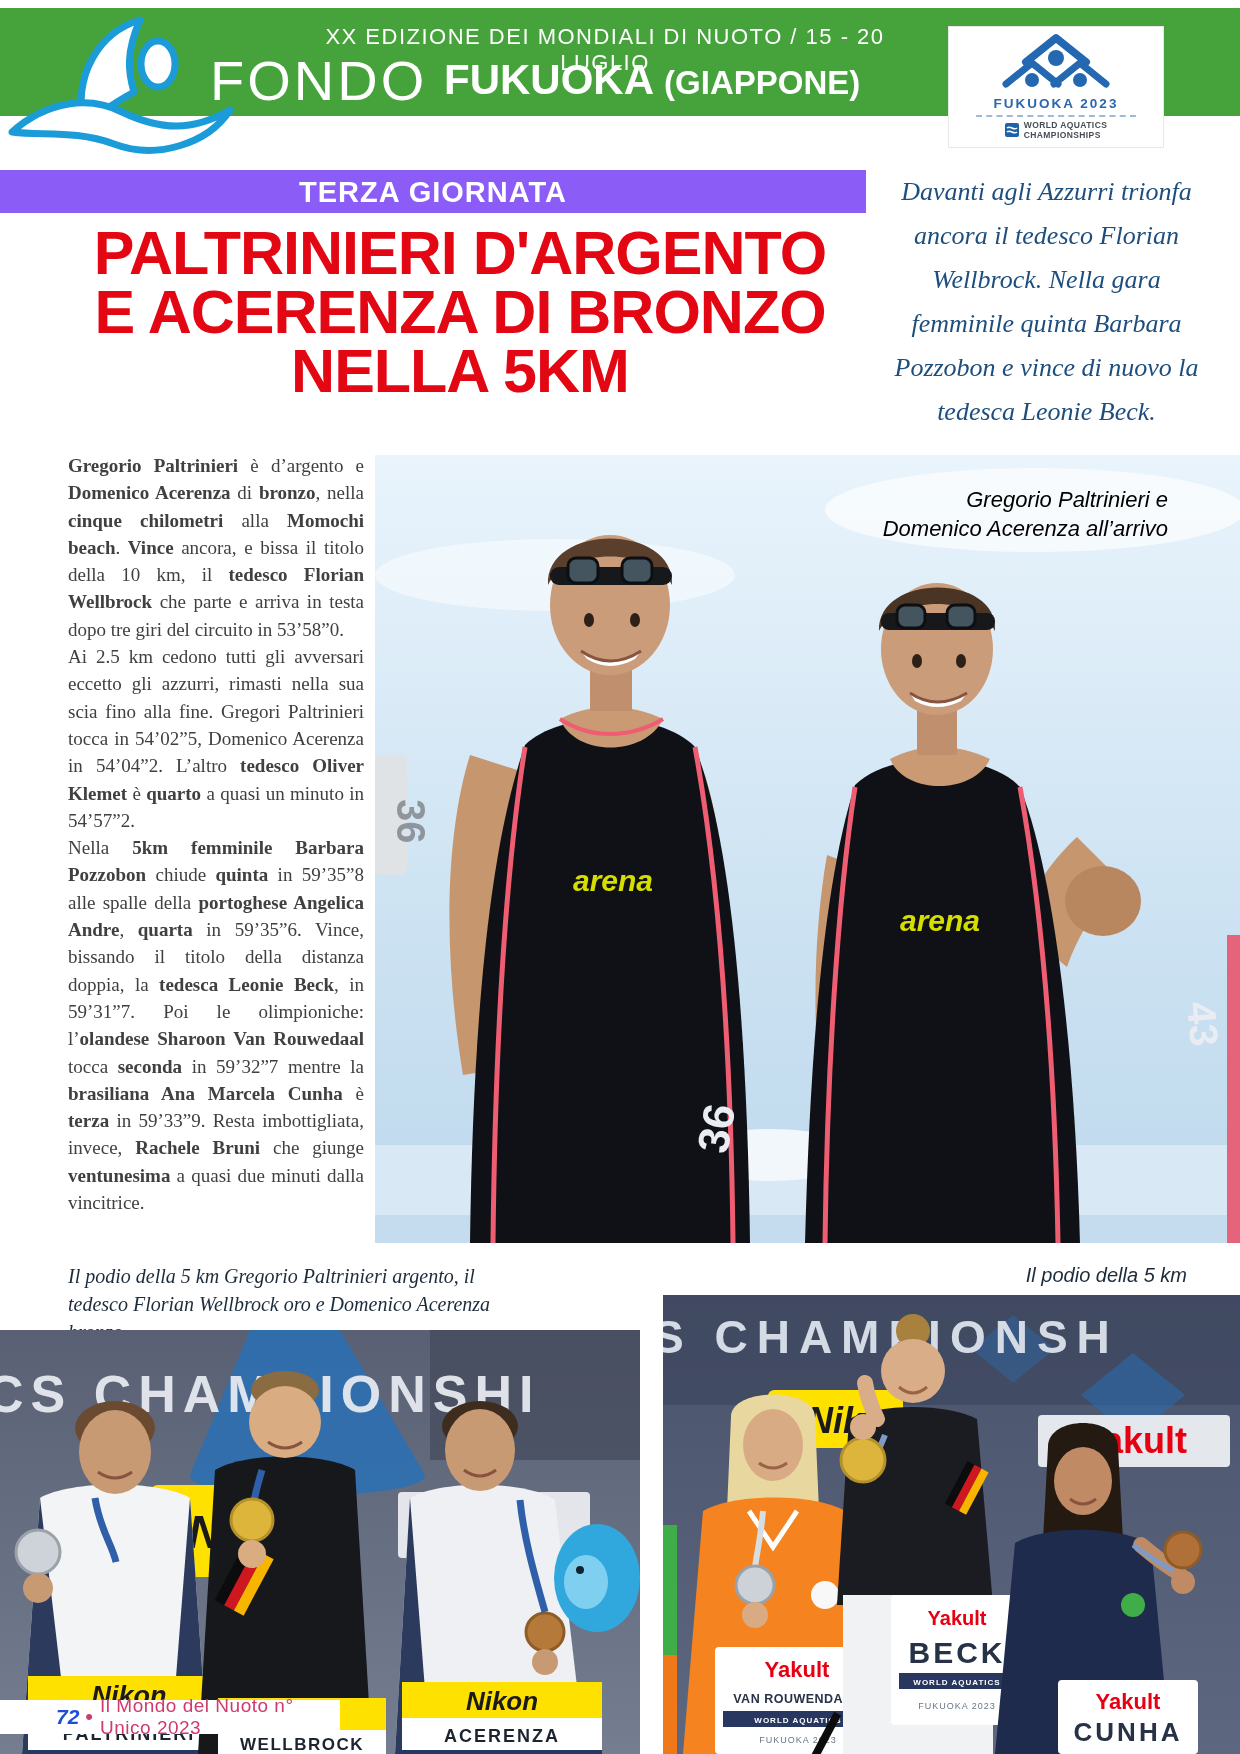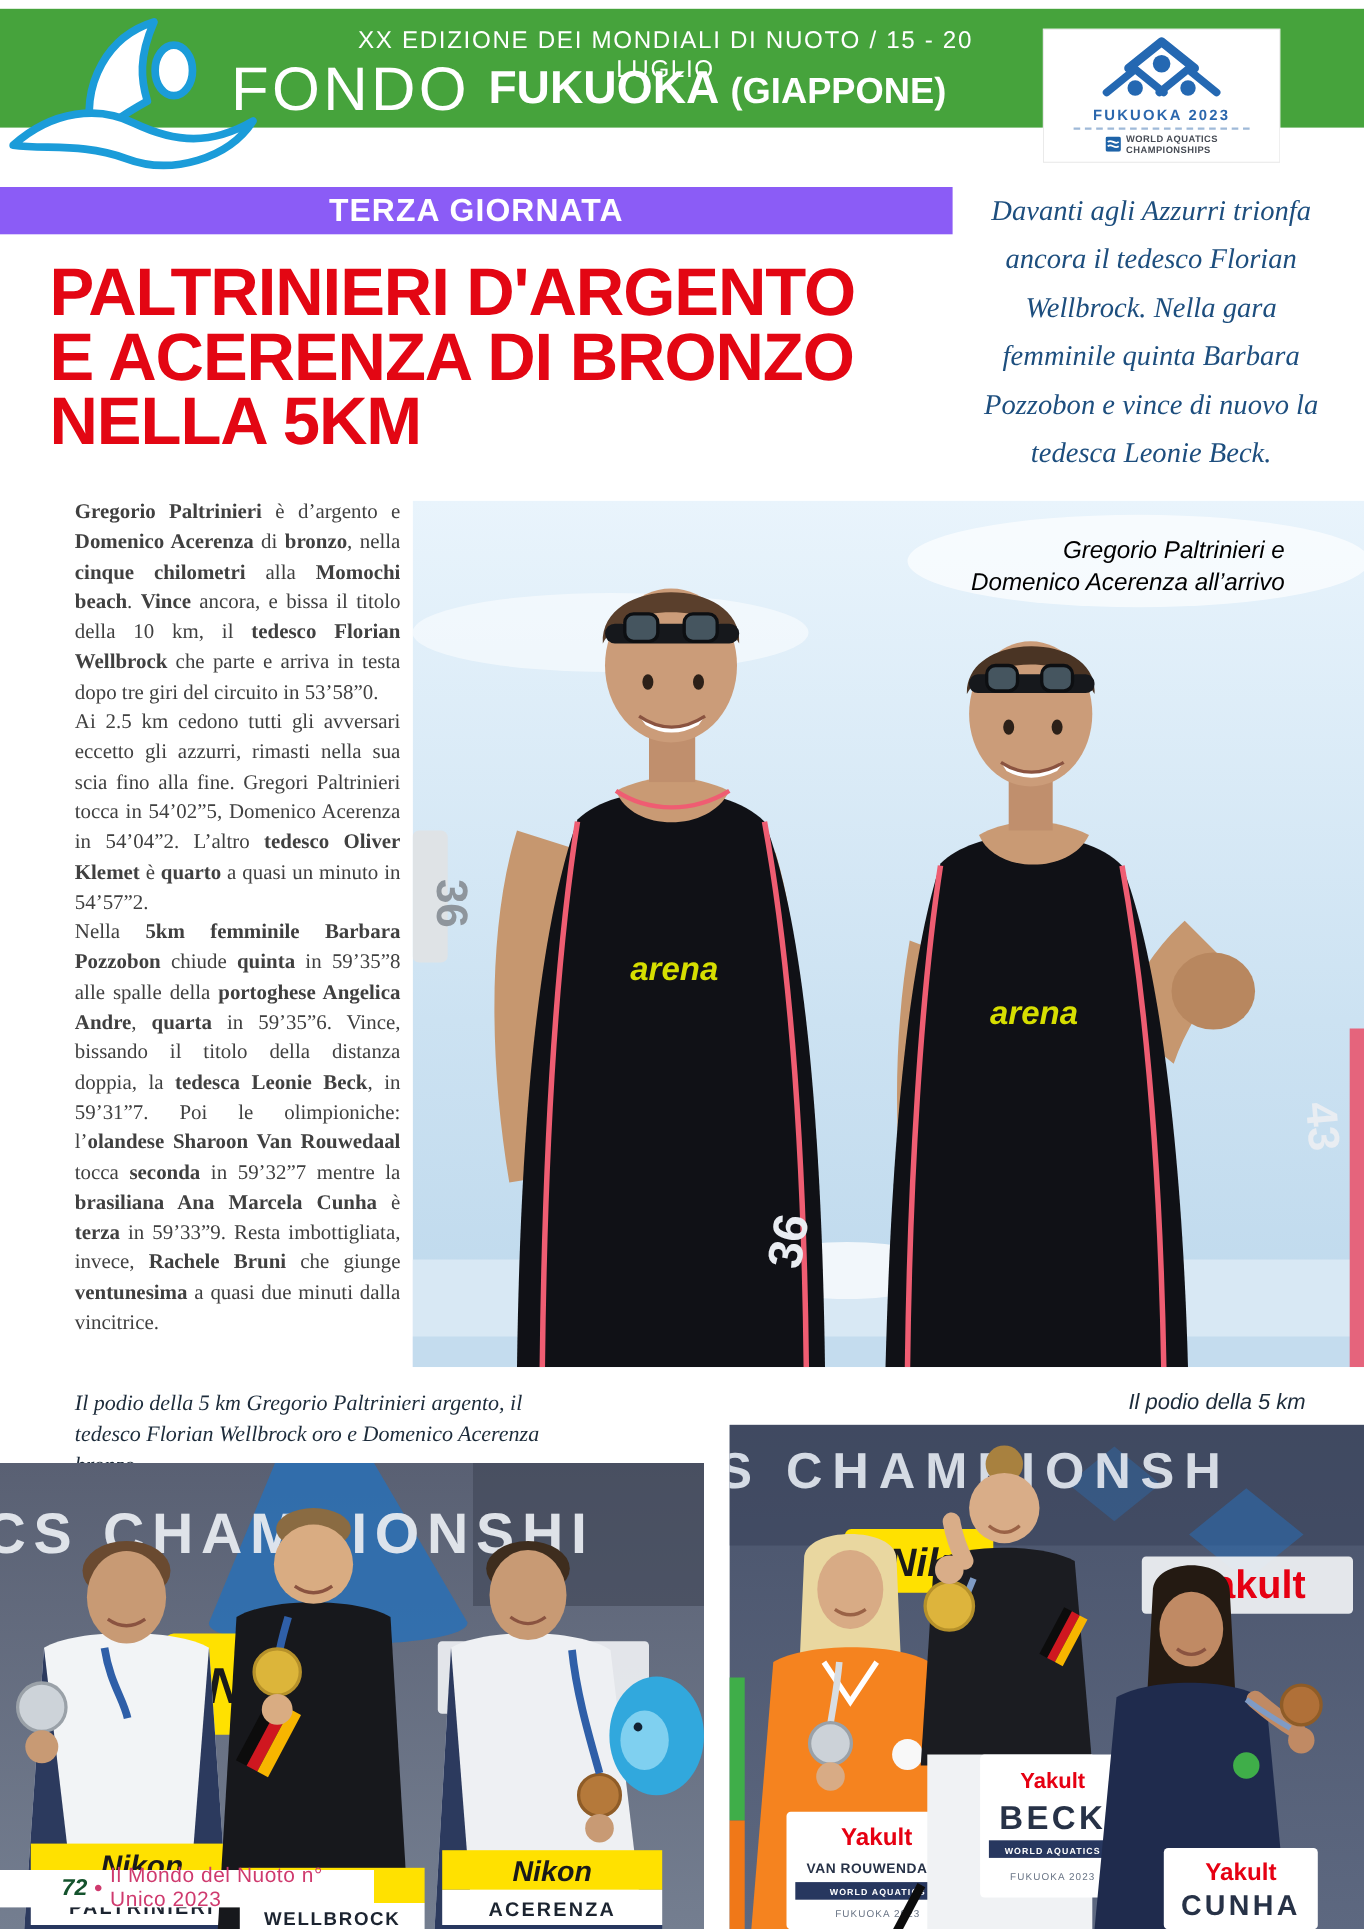--- a/index.html
+++ b/index.html
@@ -14,43 +14,43 @@
   .fukuoka{position:absolute;left:444px;top:56px;color:#fff;font-weight:700;font-size:42px;white-space:nowrap;}
   .fukuoka .paren{font-size:33px;}
   .badge{position:absolute;left:948px;top:26px;width:216px;height:122px;background:#fff;
          box-shadow:0 0 0 1px #e8e8e8 inset;text-align:center;}
   .badge-title{margin-top:2px;color:#2b67ad;font-weight:700;font-size:13.5px;letter-spacing:2px;}
   .badge-div{border-top:2px dashed #9fb9d8;width:160px;margin:4px auto 3px auto;}
   .badge-org{display:flex;align-items:center;justify-content:center;gap:5px;}
   .badge-org .txt{text-align:left;font-size:8.5px;font-weight:700;color:#474c55;letter-spacing:.4px;line-height:10px;}
   .banner{position:absolute;left:0;top:170px;width:866px;height:43px;background:#8b5cf6;
           color:#fff;text-align:center;font-weight:700;font-size:29px;line-height:44px;letter-spacing:1px;}
-  .headline{position:absolute;left:45px;top:224px;width:830px;text-align:left;color:#e30613;
-            font-weight:700;font-size:61px;line-height:59px;letter-spacing:-1px;margin-top:12px;}
+  .headline{position:absolute;left:45px;top:224px;width:830px;text-align:center;color:#e30613;
+            font-weight:700;font-size:61px;line-height:59px;letter-spacing:-1px;}
   .standfirst{position:absolute;left:893px;top:170px;width:307px;text-align:center;
               font-family:"Liberation Serif",serif;font-style:italic;font-size:26px;line-height:44px;color:#1d4e7e;}
   
   .bodycol{position:absolute;left:68px;top:452px;width:296px;
            font-family:"Liberation Serif",serif;font-size:19px;line-height:27.3px;color:#404040;
            text-align:justify;hyphens:auto;}
   .bodycol p{margin:0;}
   .bodycol .b{font-weight:700;}
   
   .photo-main{position:absolute;left:375px;top:455px;width:865px;height:788px;overflow:hidden;}
   .photo-caption{position:absolute;right:72px;top:30px;text-align:right;
                  font-family:Liberation Sans, sans-serif;font-style:italic;font-size:22px;line-height:29px;color:#000000;}
   .cap-left{position:absolute;left:68px;top:1262px;width:432px;
             font-family:"Liberation Serif",serif;font-style:italic;font-size:20px;line-height:28px;color:#1c2b3a;}
   .cap-right{position:absolute;left:975px;top:1264px;width:212px;text-align:right;
              font-family:Liberation Sans, sans-serif;font-style:italic;font-size:20px;color:#1c2b3a;}
   .photo-men{position:absolute;left:0;top:1330px;width:640px;height:424px;overflow:hidden;}
   .photo-women{position:absolute;left:663px;top:1295px;width:577px;height:459px;overflow:hidden;}
   .footer{position:absolute;left:0;top:1700px;width:340px;height:34px;background:#fff;z-index:5;
           display:flex;align-items:center;}
-  .footer .num{margin-left:56px;font-weight:700;font-size:21px;color:#14532d;font-style:italic;}
+  .footer .num{margin-left:56px;font-weight:700;font-size:21px;color:#1d4ed8;font-style:italic;}
   .footer .dot{color:#cf3a6e;font-size:22px;margin:0 7px 0 6px;}
   .footer .mag{color:#cf3a6e;font-size:19px;letter-spacing:.5px;}
   svg text{font-family:"Liberation Sans",sans-serif;}
 </style>
 </head>
 <body>
 
 <div class="page">
 
   <div class="topband"></div>

